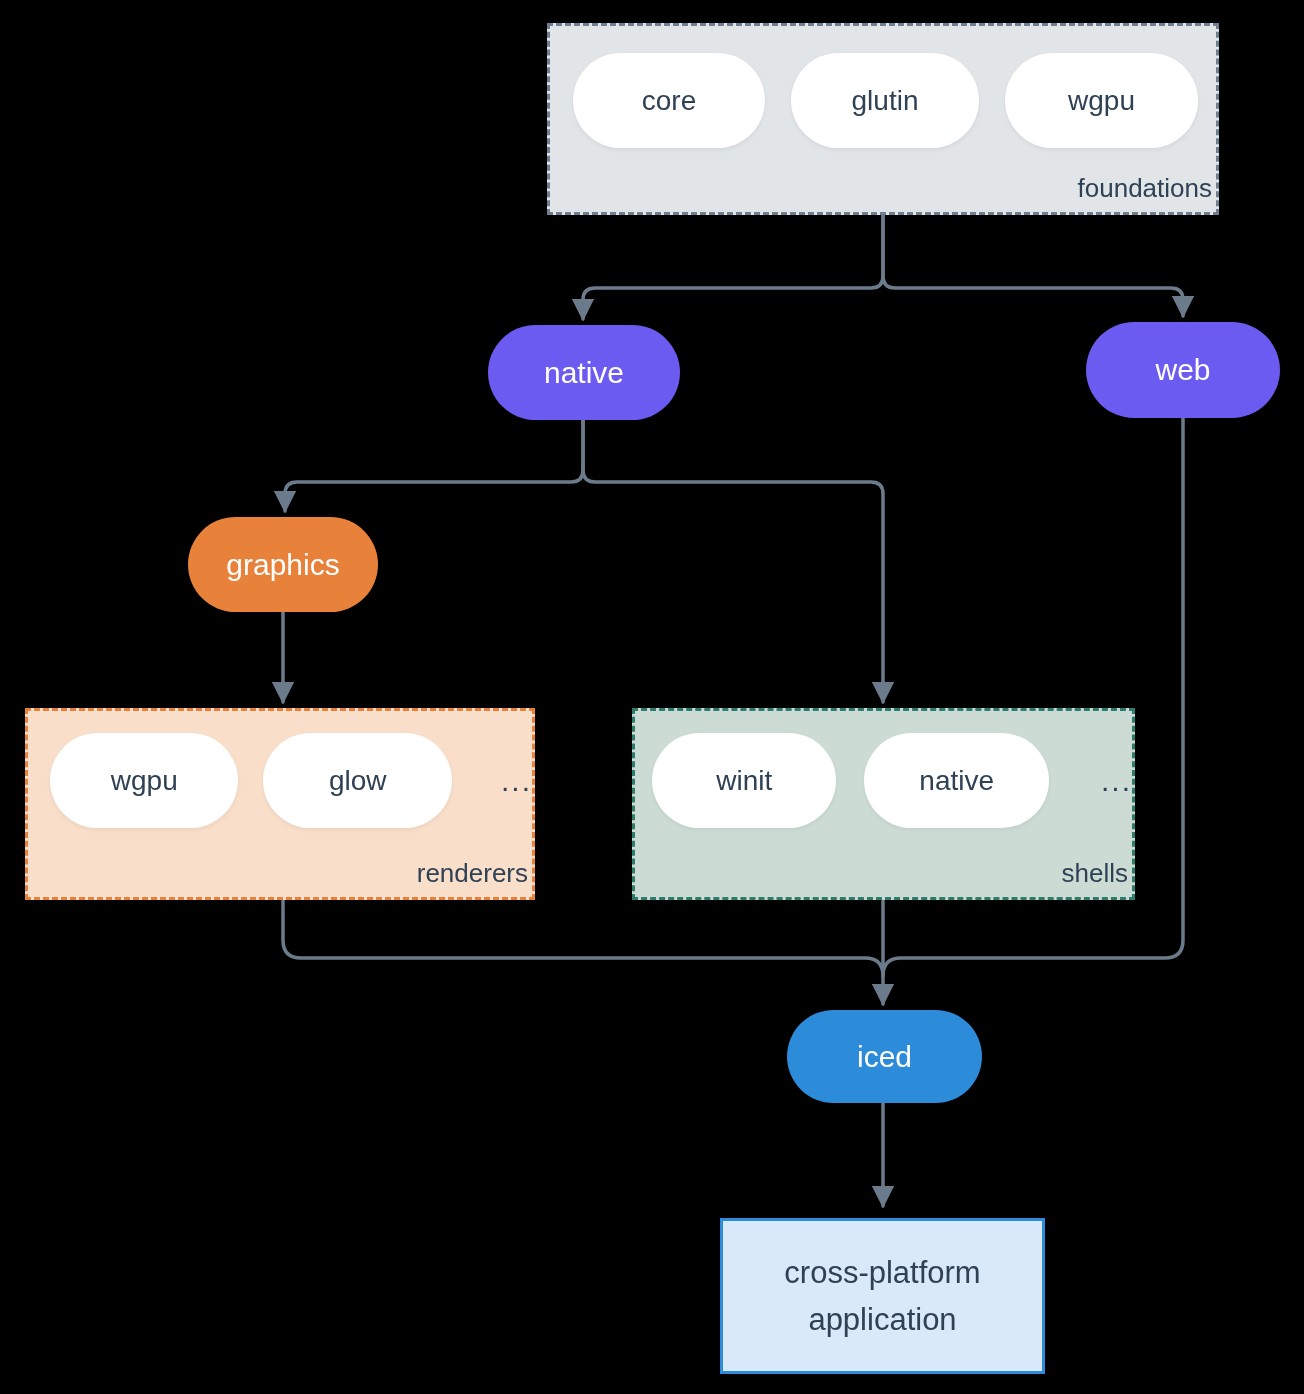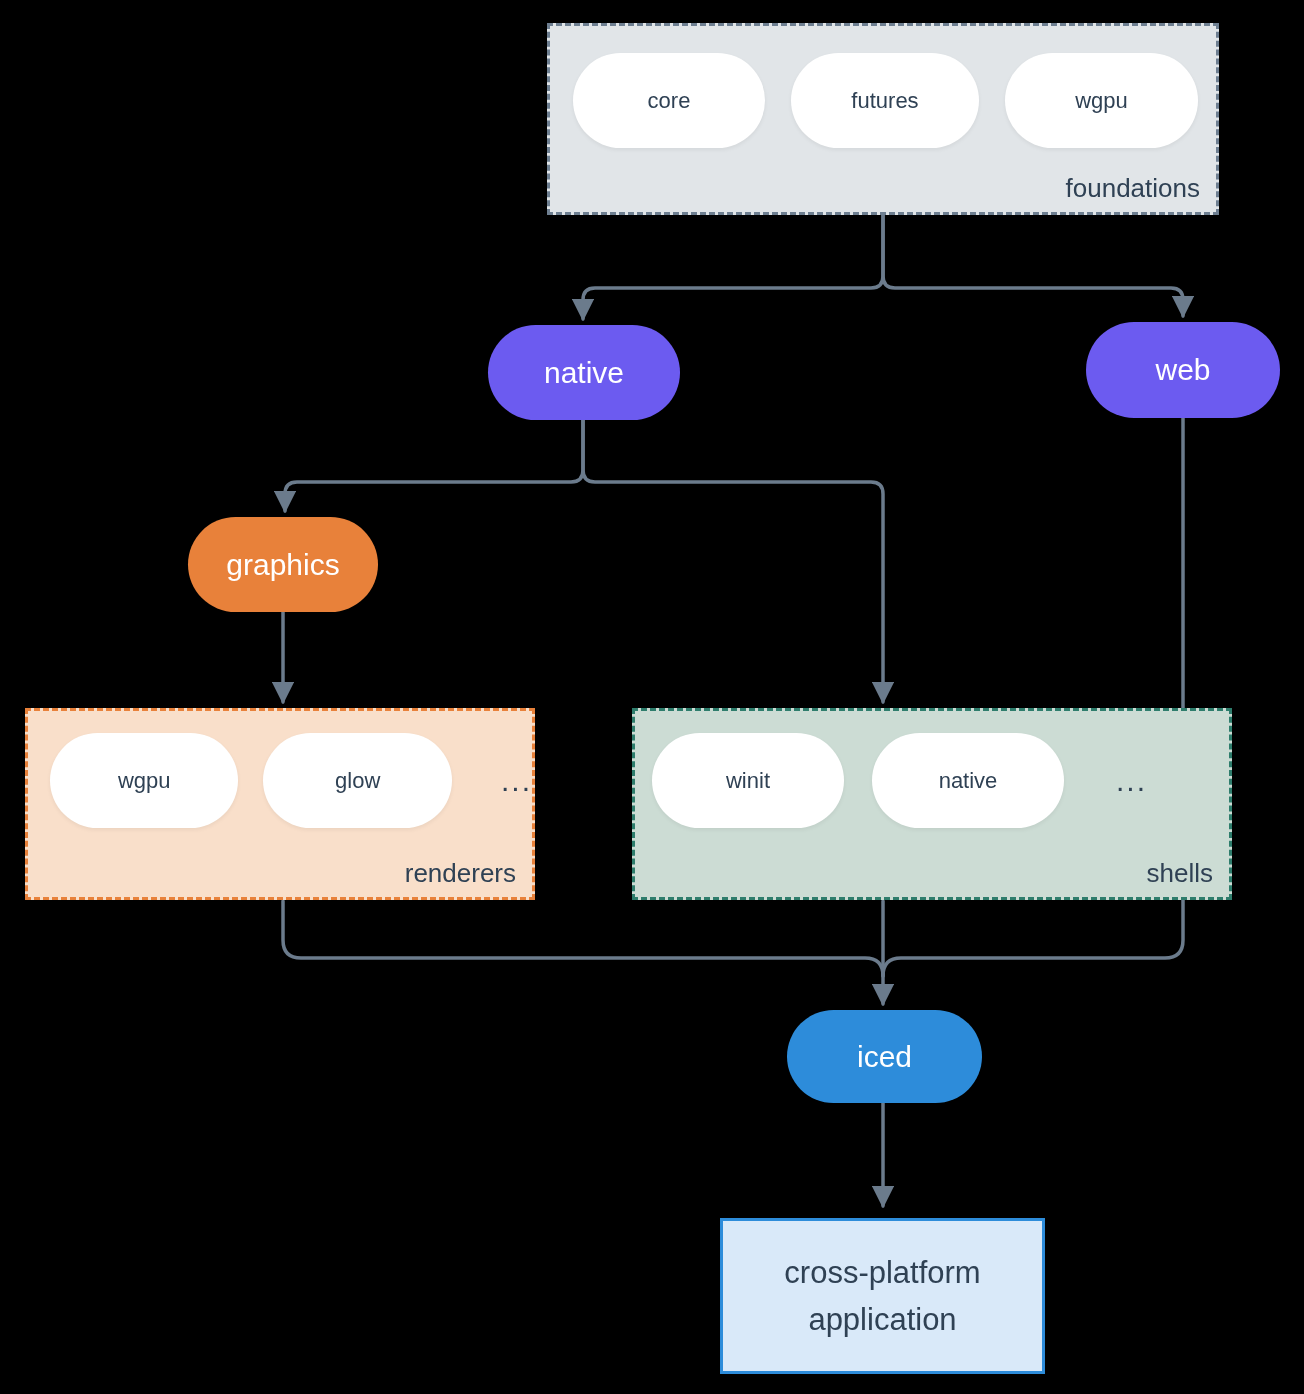--- a/index.html
+++ b/index.html
@@ -17,28 +17,28 @@
     --app-fill:#d9e9f9;
     --white:#ffffff;
   }
   html,body{margin:0;padding:0;}
   body{background:var(--bg);font-family:"Liberation Sans","DejaVu Sans",sans-serif;}
   .canvas{position:relative;width:1304px;height:1394px;background:var(--bg);overflow:hidden;}
   .connectors{position:absolute;left:0;top:0;pointer-events:none;}
 
   .groupbox{position:absolute;box-sizing:border-box;}
   .groupbox .corner-label{
-    position:absolute;right:16px;bottom:8px;
+    position:absolute;right:4px;bottom:8px;
     font-size:26px;color:var(--dark-text);
   }
   .pill-row{display:flex;align-items:center;}
   .pill{
     height:95px;border-radius:48px;background:var(--white);
     display:flex;align-items:center;justify-content:center;
-    font-size:22px;color:var(--dark-text);
+    font-size:28px;color:var(--dark-text);
     box-shadow:0 2px 4px rgba(0,0,0,0.06);
   }
   .ellipsis{
     font-size:30px;color:var(--dark-text);letter-spacing:2px;margin-left:24px;
   }
 
   .node-pill{
     position:absolute;border-radius:48px;
     display:flex;align-items:center;justify-content:center;
     font-size:30px;color:var(--white);
@@ -63,21 +63,21 @@
   #renderers{
     left:25px;top:708px;width:510px;height:192px;
     background:var(--renderers-fill);
     border:3px dashed var(--orange);
     padding:22px 0 14px 22px;
   }
   #renderers .pill-row{gap:25px;}
   #renderers .pill{width:189px;}
 
   #shells{
-    left:632px;top:708px;width:600px;height:192px;
+    left:632px;top:708px;width:503px;height:192px;
     background:var(--shells-fill);
     border:3px dashed var(--shells-border);
     padding:22px 0 0 17px;
   }
   #shells .pill-row{gap:28px;}
   #shells .pill{width:192px;}
 
   #application{
     position:absolute;left:720px;top:1212px;width:325px;height:156px;
     box-sizing:border-box;
@@ -109,21 +109,21 @@
       <path d="M283 901 V940 Q283 958 301 958 H865 Q883 958 883 976"></path>
       <path d="M1183 418 V940 Q1183 958 1165 958 H901 Q883 958 883 976"></path>
       <path d="M883 901 V1004" marker-end="url(#arrow)"></path>
       <path d="M883 1103 V1206" marker-end="url(#arrow)"></path>
     </g>
   </svg>
 
   <div class="groupbox" id="foundations">
     <div class="pill-row">
       <div class="pill p-core">core</div>
-      <div class="pill p-futures">futures</div>
+      <div class="pill p-futures">glutin</div>
       <div class="pill p-style">wgpu</div>
     </div>
     <div class="corner-label">foundations</div>
   </div>
 
   <div class="node-pill" id="native">native</div>
   <div class="node-pill" id="web">web</div>
 
   <div class="node-pill" id="graphics">graphics</div>
 

